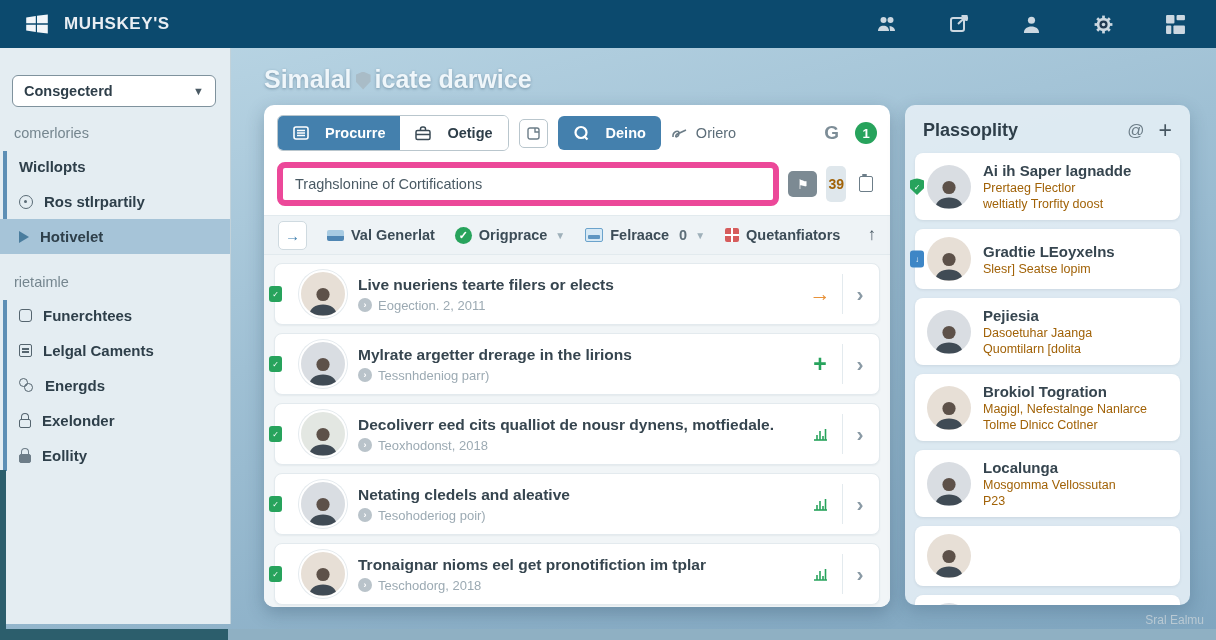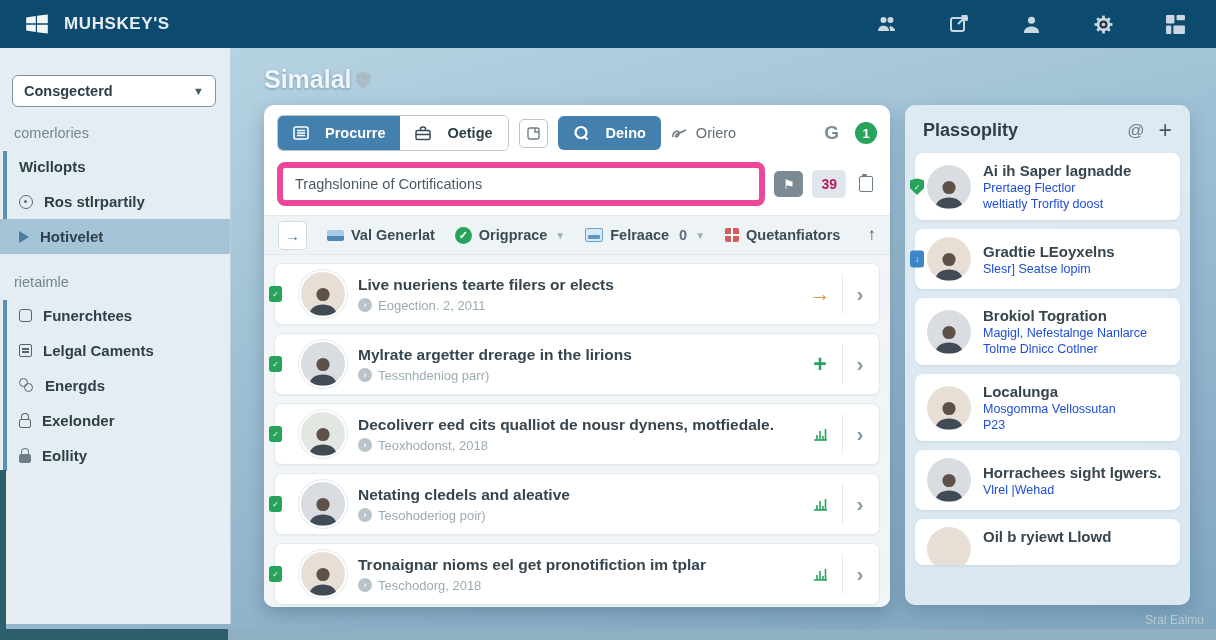--- a/index.html
+++ b/index.html
@@ -57,21 +57,21 @@
   .mini-btn{width:27px;height:27px;border:1px solid #b9c6cd;border-radius:5px;background:#fff;display:flex;align-items:center;justify-content:center;cursor:pointer}
   .tab-plain{display:flex;align-items:center;gap:8px;color:#5d6e79;font-size:14.5px;cursor:pointer}
   .tab-right{margin-left:auto;display:flex;align-items:center;gap:16px}
   .g-icon{color:#7d8d97;font-size:19px;font-weight:bold}
   .info-badge{width:22px;height:22px;border-radius:50%;background:#27a35c;color:#fff;font-size:13px;font-weight:bold;
     display:flex;align-items:center;justify-content:center;cursor:pointer}
   .searchrow{display:flex;align-items:center;gap:9px;padding:3px 13px 9px}
   .search-input{flex:1;height:32px;border:6px solid #ec4899;border-radius:8px;padding:0 12px;font-size:14.5px;color:#4a5a64;
     background:#fff;outline:none;font-family:"Liberation Sans",sans-serif}
   .flag-btn{width:29px;height:26px;background:#7c8a93;border-radius:5px;color:#fff;display:flex;align-items:center;justify-content:center;font-size:13px;cursor:pointer}
-  .count-pill{background:#dfe7ec;border-radius:5px;height:28px;display:flex;align-items:center;padding:0 9px;color:#be185d;font-size:14px;font-weight:bold}
+  .count-pill{background:#dfe7ec;border-radius:5px;height:36px;display:flex;align-items:center;padding:0 2px;color:#a16207;font-size:14px;font-weight:bold}
   .clip-icon{width:12px;height:14px;border:1.5px solid #6c7d88;border-radius:2px;position:relative;margin:0 4px;cursor:pointer}
   .clip-icon::before{content:"";position:absolute;top:-3px;left:2px;width:5px;height:2px;background:#6c7d88;border-radius:1px}
   .filterrow{display:flex;align-items:center;gap:7px;background:#eef3f6;padding:5px 14px;border-top:1px solid #e2eaee;border-bottom:1px solid #e2eaee;height:28px}
   .f-btn{width:27px;height:27px;background:#fff;border:1px solid #cfdae0;border-radius:5px;display:flex;align-items:center;justify-content:center;
     color:#3f7fae;font-weight:bold;font-size:15px;cursor:pointer}
   .f-item{display:flex;align-items:center;gap:7px;font-size:14.5px;color:#3c4c57;font-weight:600;margin-left:13px;cursor:pointer}
   .ic-rect{width:17px;height:11px;border-radius:2px;background:linear-gradient(#a8cbe2 50%,#4f86b3 50%)}
   .ic-check{width:17px;height:17px;border-radius:50%;background:#27a35c;color:#fff;font-size:11px;display:flex;align-items:center;justify-content:center}
   .ic-panel{width:16px;height:12px;border:1px solid #6ba3cc;background:#d7e9f5;border-radius:2px;position:relative}
   .ic-panel::before{content:"";position:absolute;left:2px;right:2px;bottom:2px;height:4px;background:#5f96c2;border-radius:1px}
@@ -116,21 +116,21 @@
     color:#fff;font-size:8px;align-items:center;justify-content:center}
   .p-badge.b-shield{display:flex;background:#27a35c;clip-path:polygon(50% 0,100% 15%,100% 60%,50% 100%,0 60%,0 15%)}
   .p-badge.b-shield::before{content:"✓"}
   .p-badge.b-blue{display:flex;background:#3d86c6;border-radius:3px}
   .p-badge.b-blue::before{content:"↓"}
   .p-avatar{width:44px;height:44px;border-radius:50%;overflow:hidden;flex:none;background:#e7dfd6;
     display:flex;align-items:flex-end;justify-content:center}
   .p-card:nth-child(2n) .p-avatar{background:#d9dde2}
   .p-text{min-width:0}
   .p-name{font-size:15px;font-weight:bold;color:#36454f;line-height:19px;white-space:nowrap;overflow:hidden}
-  .p-line{font-size:12.5px;color:#1d4ed8;line-height:16px;white-space:nowrap;overflow:hidden}
+  .p-line{font-size:12.5px;color:#a16207;line-height:16px;white-space:nowrap;overflow:hidden}
   
   .bottom-strip{position:absolute;left:0;bottom:0;height:11px;width:100%;z-index:6;
     background:linear-gradient(90deg,#2c5e6c 0,#2c5e6c 228px,#8fb0c3 228px,#8fb0c3 100%)}
   .edge-strip{position:absolute;left:0;top:470px;bottom:0;width:6px;background:#2c5e6c;z-index:7}
   .status-text{position:absolute;right:12px;bottom:13px;color:#b9c9d3;font-size:12px;z-index:8}
 </style>
 </head>
 <body>
 
 <div class="topbar">
@@ -239,20 +239,21 @@
         <span>Eollity</span>
       </div>
 
   </div>
 </div>
 
 <div class="main">
   <div class="page-title">
     <span>Simalal</span>
     <span class="shield"></span>
+    <span>icate darwice</span>
   </div>
 
   <div class="card">
 
     <div class="tabrow">
       <div class="seg">
         <div class="tab primary">
           <svg width="16" height="14" viewBox="0 0 16 14" fill="none" stroke="#fff" stroke-width="1.6">
               <rect x="1" y="1" width="14" height="12" rx="2"></rect>
               <line x1="4" y1="4.5" x2="12" y2="4.5"></line>
@@ -505,20 +506,34 @@
             <path d="M3 22c0-5.2 4-7.4 9-7.4s9 2.2 9 7.4z" fill="#404b55"></path>
           </svg>
         </span>
         <span class="p-text">
           <div class="p-name">Gradtie LEoyxelns</div>
           <div class="p-line">Slesr] Seatse lopim</div>
 
         </span>
       </div>
 
+      <div class="p-card">
+
+        <span class="p-avatar">
+          <svg width="36" height="34" viewBox="0 0 24 22">
+            <circle cx="12" cy="8" r="4.4" fill="#5d5149"></circle>
+            <path d="M3 22c0-5.2 4-7.4 9-7.4s9 2.2 9 7.4z" fill="#404b55"></path>
+          </svg>
+        </span>
+        <span class="p-text">
+          <div class="p-name">Pejiesia</div>
+          <div class="p-line">Dasoetuhar Jaanga</div>
+          <div class="p-line">Quomtilarn [dolita</div>
+        </span>
+      </div>
 
       <div class="p-card">
 
         <span class="p-avatar">
           <svg width="36" height="34" viewBox="0 0 24 22">
             <circle cx="12" cy="8" r="4.4" fill="#5d5149"></circle>
             <path d="M3 22c0-5.2 4-7.4 9-7.4s9 2.2 9 7.4z" fill="#404b55"></path>
           </svg>
         </span>
         <span class="p-text">
@@ -544,25 +559,20 @@
       </div>
 
       <div class="p-card">
 
         <span class="p-avatar">
           <svg width="36" height="34" viewBox="0 0 24 22">
             <circle cx="12" cy="8" r="4.4" fill="#5d5149"></circle>
             <path d="M3 22c0-5.2 4-7.4 9-7.4s9 2.2 9 7.4z" fill="#404b55"></path>
           </svg>
         </span>
-        <span class="p-text">
-          <div class="p-name">Horrachees sight lgwers.</div>
-          <div class="p-line">Vlrel |Wehad</div>
-
-        </span>
       </div>
 
       <div class="p-card partial">
 
         <span class="p-avatar">
           
         </span>
         <span class="p-text">
           <div class="p-name">Oil b ryiewt Llowd</div>
 

